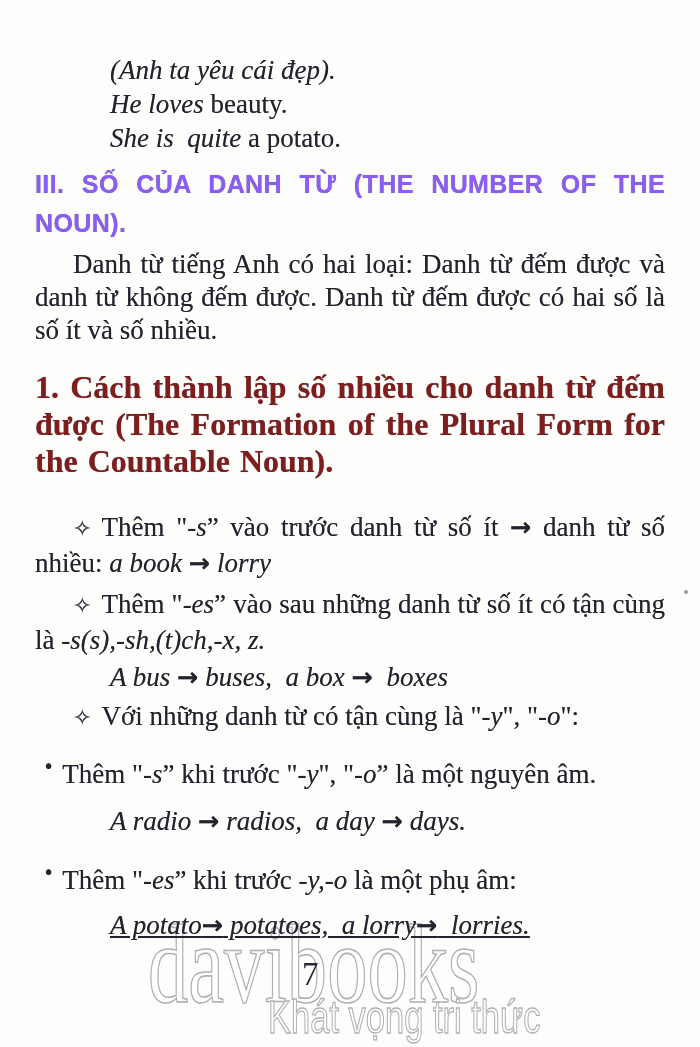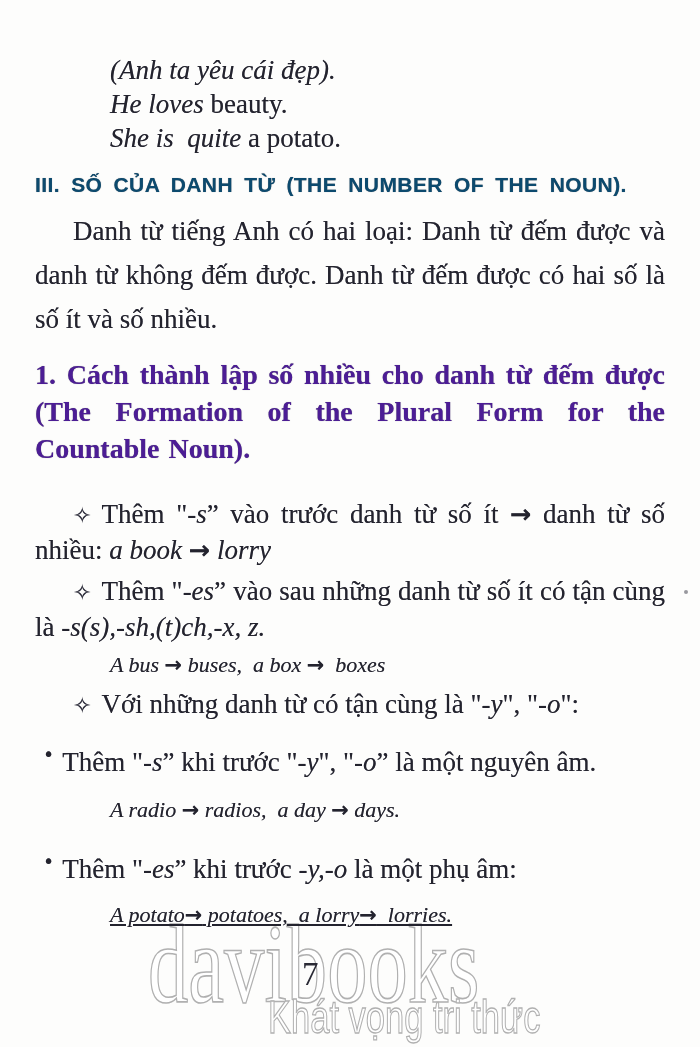--- a/index.html
+++ b/index.html
@@ -23,44 +23,44 @@
     font-size:27px;
     line-height:34px;
   }
   .examples-top .line{white-space:pre-wrap;}
   .it{font-style:italic;}
   
   .sec-heading{
     margin-top:10px;
     font-family:"Liberation Sans", sans-serif;
     font-weight:bold;
-    font-size:21px;
+    font-size:25px;
     line-height:39px;
     letter-spacing:.4px;
     word-spacing:5px;
-    color:#0c4a6e;
+    color:#8b5cf6;
     text-align:justify;
     text-shadow:0 0 0.7px rgba(20,20,30,.6);
   }
   
   .para{
     margin-top:5px;
     font-size:27px;
-    line-height:44px;
+    line-height:33px;
     text-align:justify;
     text-indent:38px;
   }
   
   .sub-heading{
-    margin-top:15px;
+    margin-top:22px;
     font-weight:bold;
-    font-size:28px;
+    font-size:32px;
     line-height:37px;
     word-spacing:2px;
-    color:#4c1d95;
+    color:#7f1d1d;
     text-align:justify;
     text-shadow:0 0 0.7px rgba(20,20,30,.6);
   }
   
   .rule{
     font-size:27px;
     line-height:35px;
     text-align:justify;
     text-indent:38px;
   }
@@ -79,21 +79,21 @@
   }
   .arw{
     font-family:"DejaVu Sans", sans-serif;
     font-style:normal;
     font-weight:bold;
     font-size:.95em;
   }
   
   .example-line{
     margin-left:75px;
-    font-size:22px;
+    font-size:27px;
     line-height:35px;
     white-space:pre-wrap;
   }
   
   .mt-r1{margin-top:30px;}
   .mt-r2{margin-top:6px;}
   .mt-ex2{margin-top:2px;}
   .mt-r3{margin-top:4px;}
   .mt-r4{margin-top:14px;}
   .mt-ex3{margin-top:12px;}

